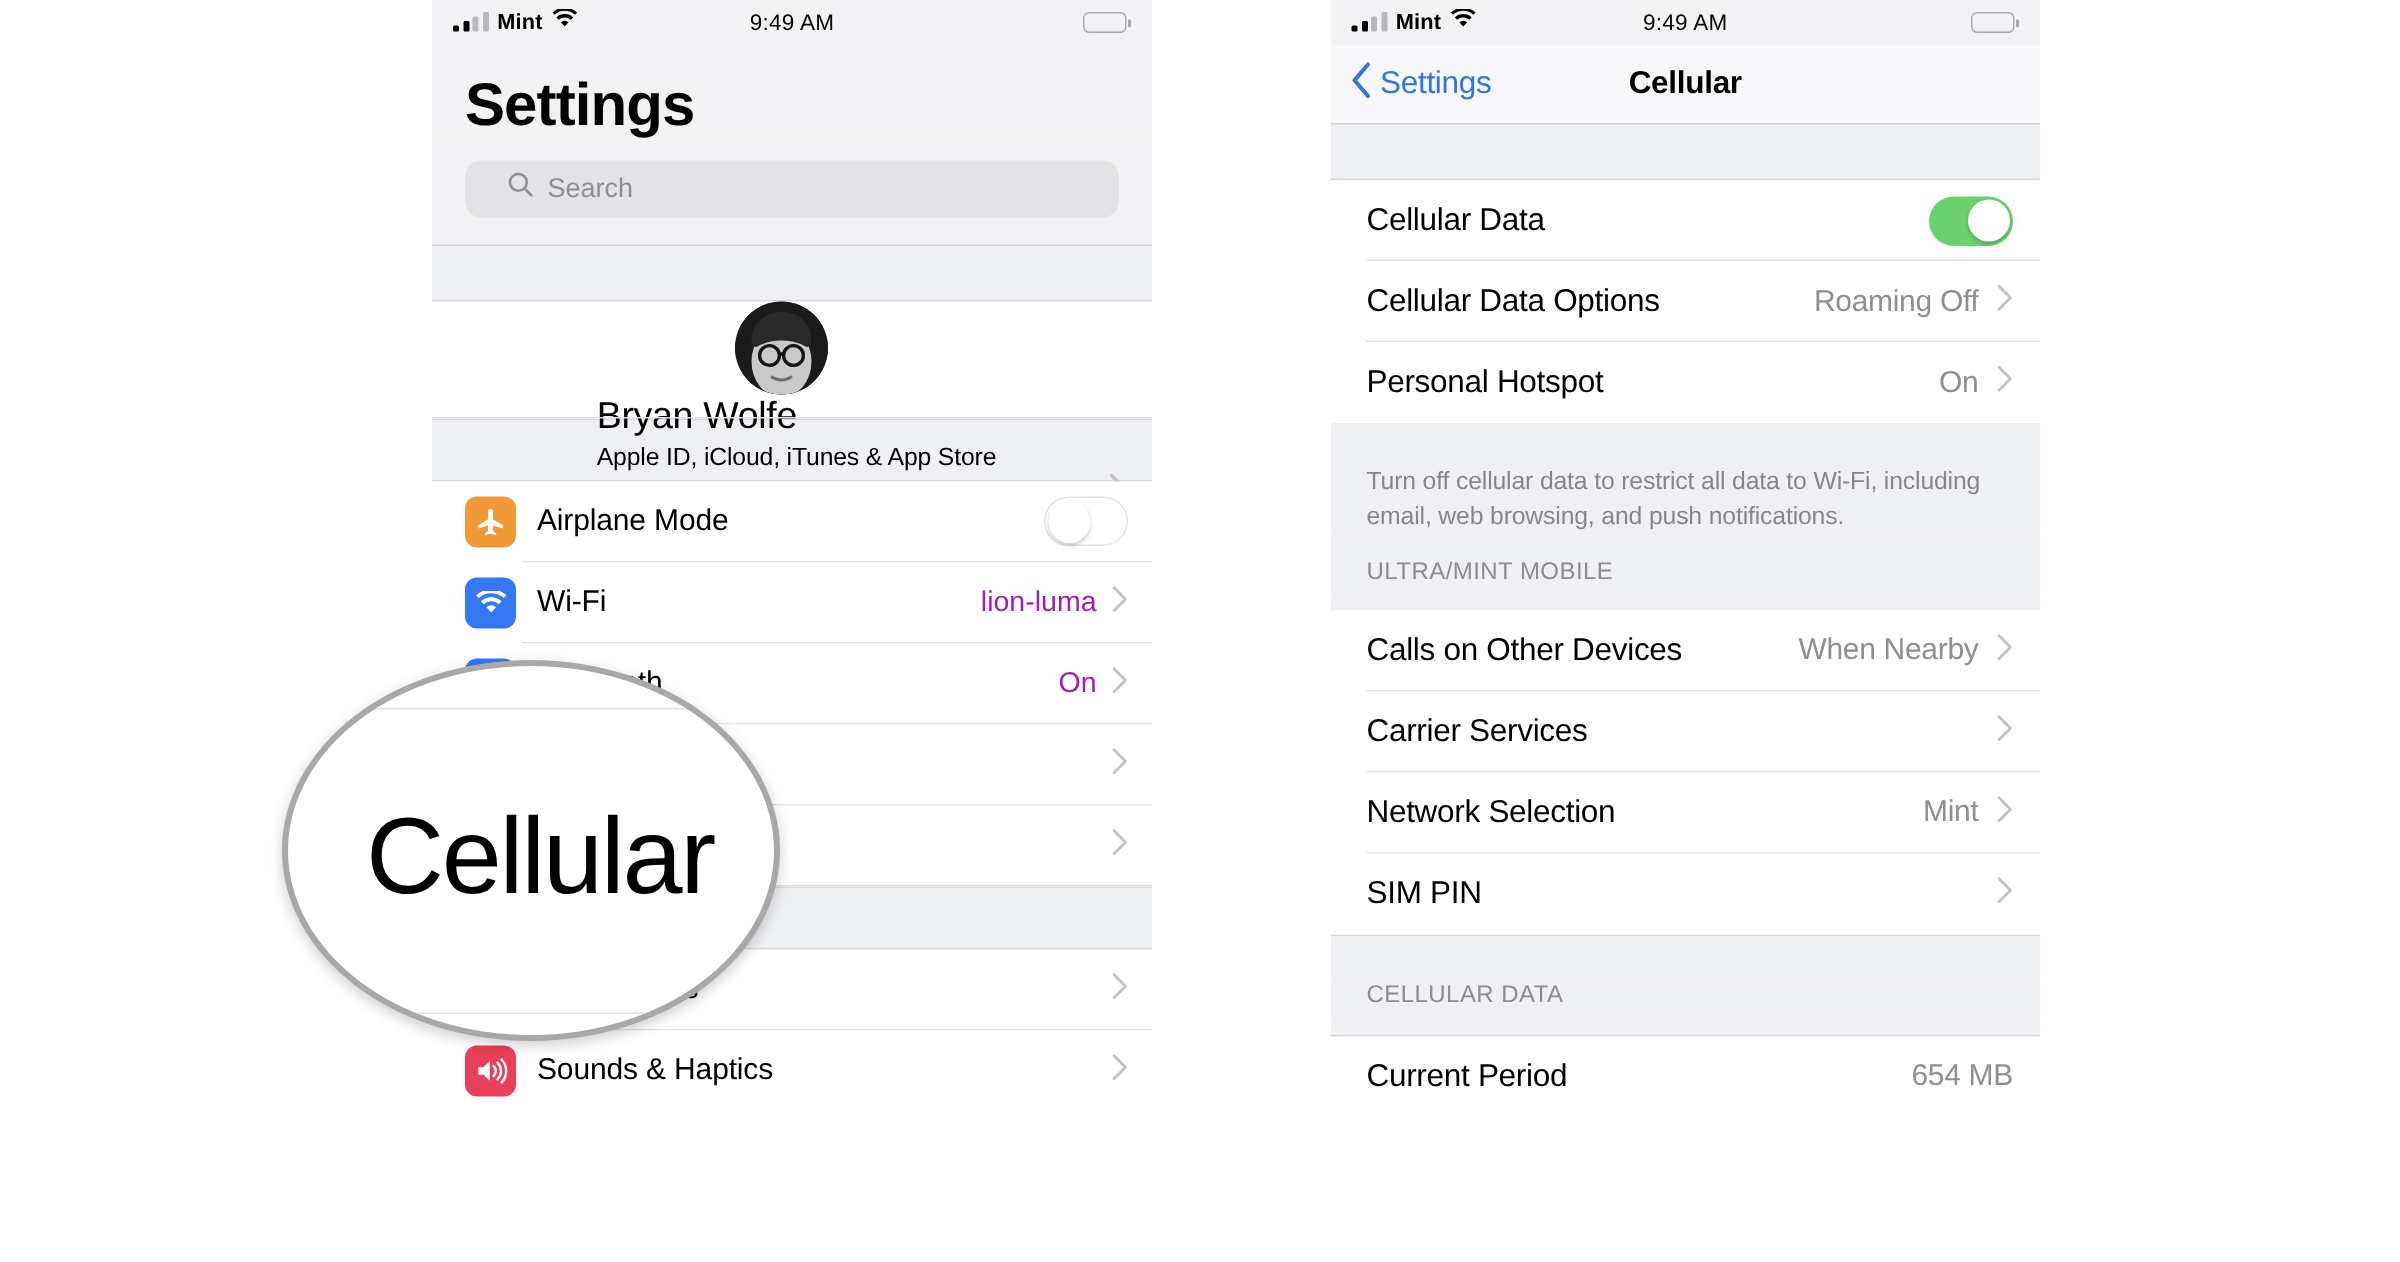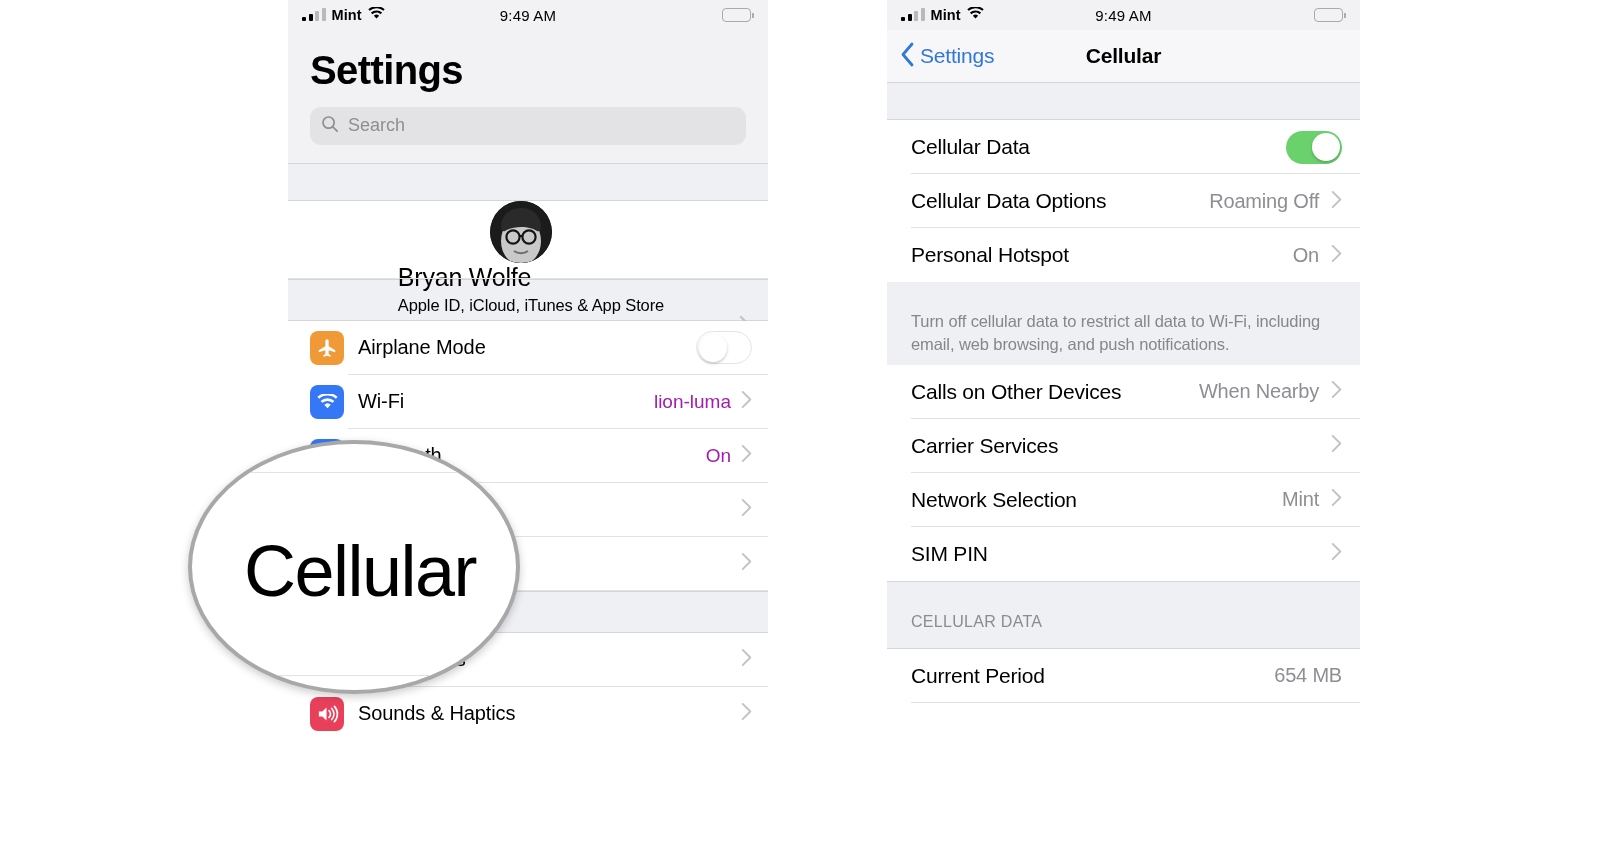--- a/index.html
+++ b/index.html
@@ -39,21 +39,21 @@
   .battery { width: 29px; height: 14px; border: 1.6px solid #a9a9ae; border-radius: 4px; padding: 1.5px; }
   .battery .fill { width:100%; height:100%; background:#000; border-radius:1.5px; }
   .battery-cap { width:2px; height:5px; background:#a9a9ae; border-radius:0 1px 1px 0; margin-left:1px; }
 
   
   .settings-head { background:#f2f2f4; padding: 18px 22px 0 22px; }
   .big-title { font-size: 40px; font-weight: 700; color:#000; letter-spacing:-0.6px; line-height:1.12; }
   .searchwrap { padding: 14px 22px 18px 22px; background:#f2f2f4; }
   .searchbar {
     height: 38px; background:#e3e3e6; border-radius: 11px;
-    display:flex; align-items:center; gap:9px; padding: 0 11px;
+    display:flex; align-items:center; gap:9px; padding: 0 28px;
   }
   .search-ph { font-size: 18px; color:#8e8e93; }
 
   .gapblock { background:#eff0f4; border-top:1px solid #d5d5da; border-bottom:1px solid #d5d5da; }
   .gap-sm { height: 38px; }
   .gap-md { height: 42px; }
 
   
   .row {
     position:relative; background:#fff; display:flex; align-items:center;
@@ -435,20 +435,21 @@
         <span class="r-value">On</span>
         <span class="chev">
           <svg width="11" height="19" viewBox="0 0 13 22">
               <polyline points="2,2 11,11 2,20" fill="none" stroke="#c2c2c6" stroke-width="2.2" stroke-linecap="round" stroke-linejoin="round"></polyline>
             </svg>
         </span>
       </div>
     </div>
 
     <div class="footnote">Turn off cellular data to restrict all data to Wi-Fi, including email, web browsing, and push notifications.</div>
+    <div class="sechdr">ULTRA/MINT MOBILE</div>
     <div class="plainblock" style="height:8px"></div>
 
 
     <div class="r-row">
       <span class="r-label">Calls on Other Devices</span>
       <div class="r-right">
         <span class="r-value">When Nearby</span>
         <span class="chev">
           <svg width="11" height="19" viewBox="0 0 13 22">
               <polyline points="2,2 11,11 2,20" fill="none" stroke="#c2c2c6" stroke-width="2.2" stroke-linecap="round" stroke-linejoin="round"></polyline>

